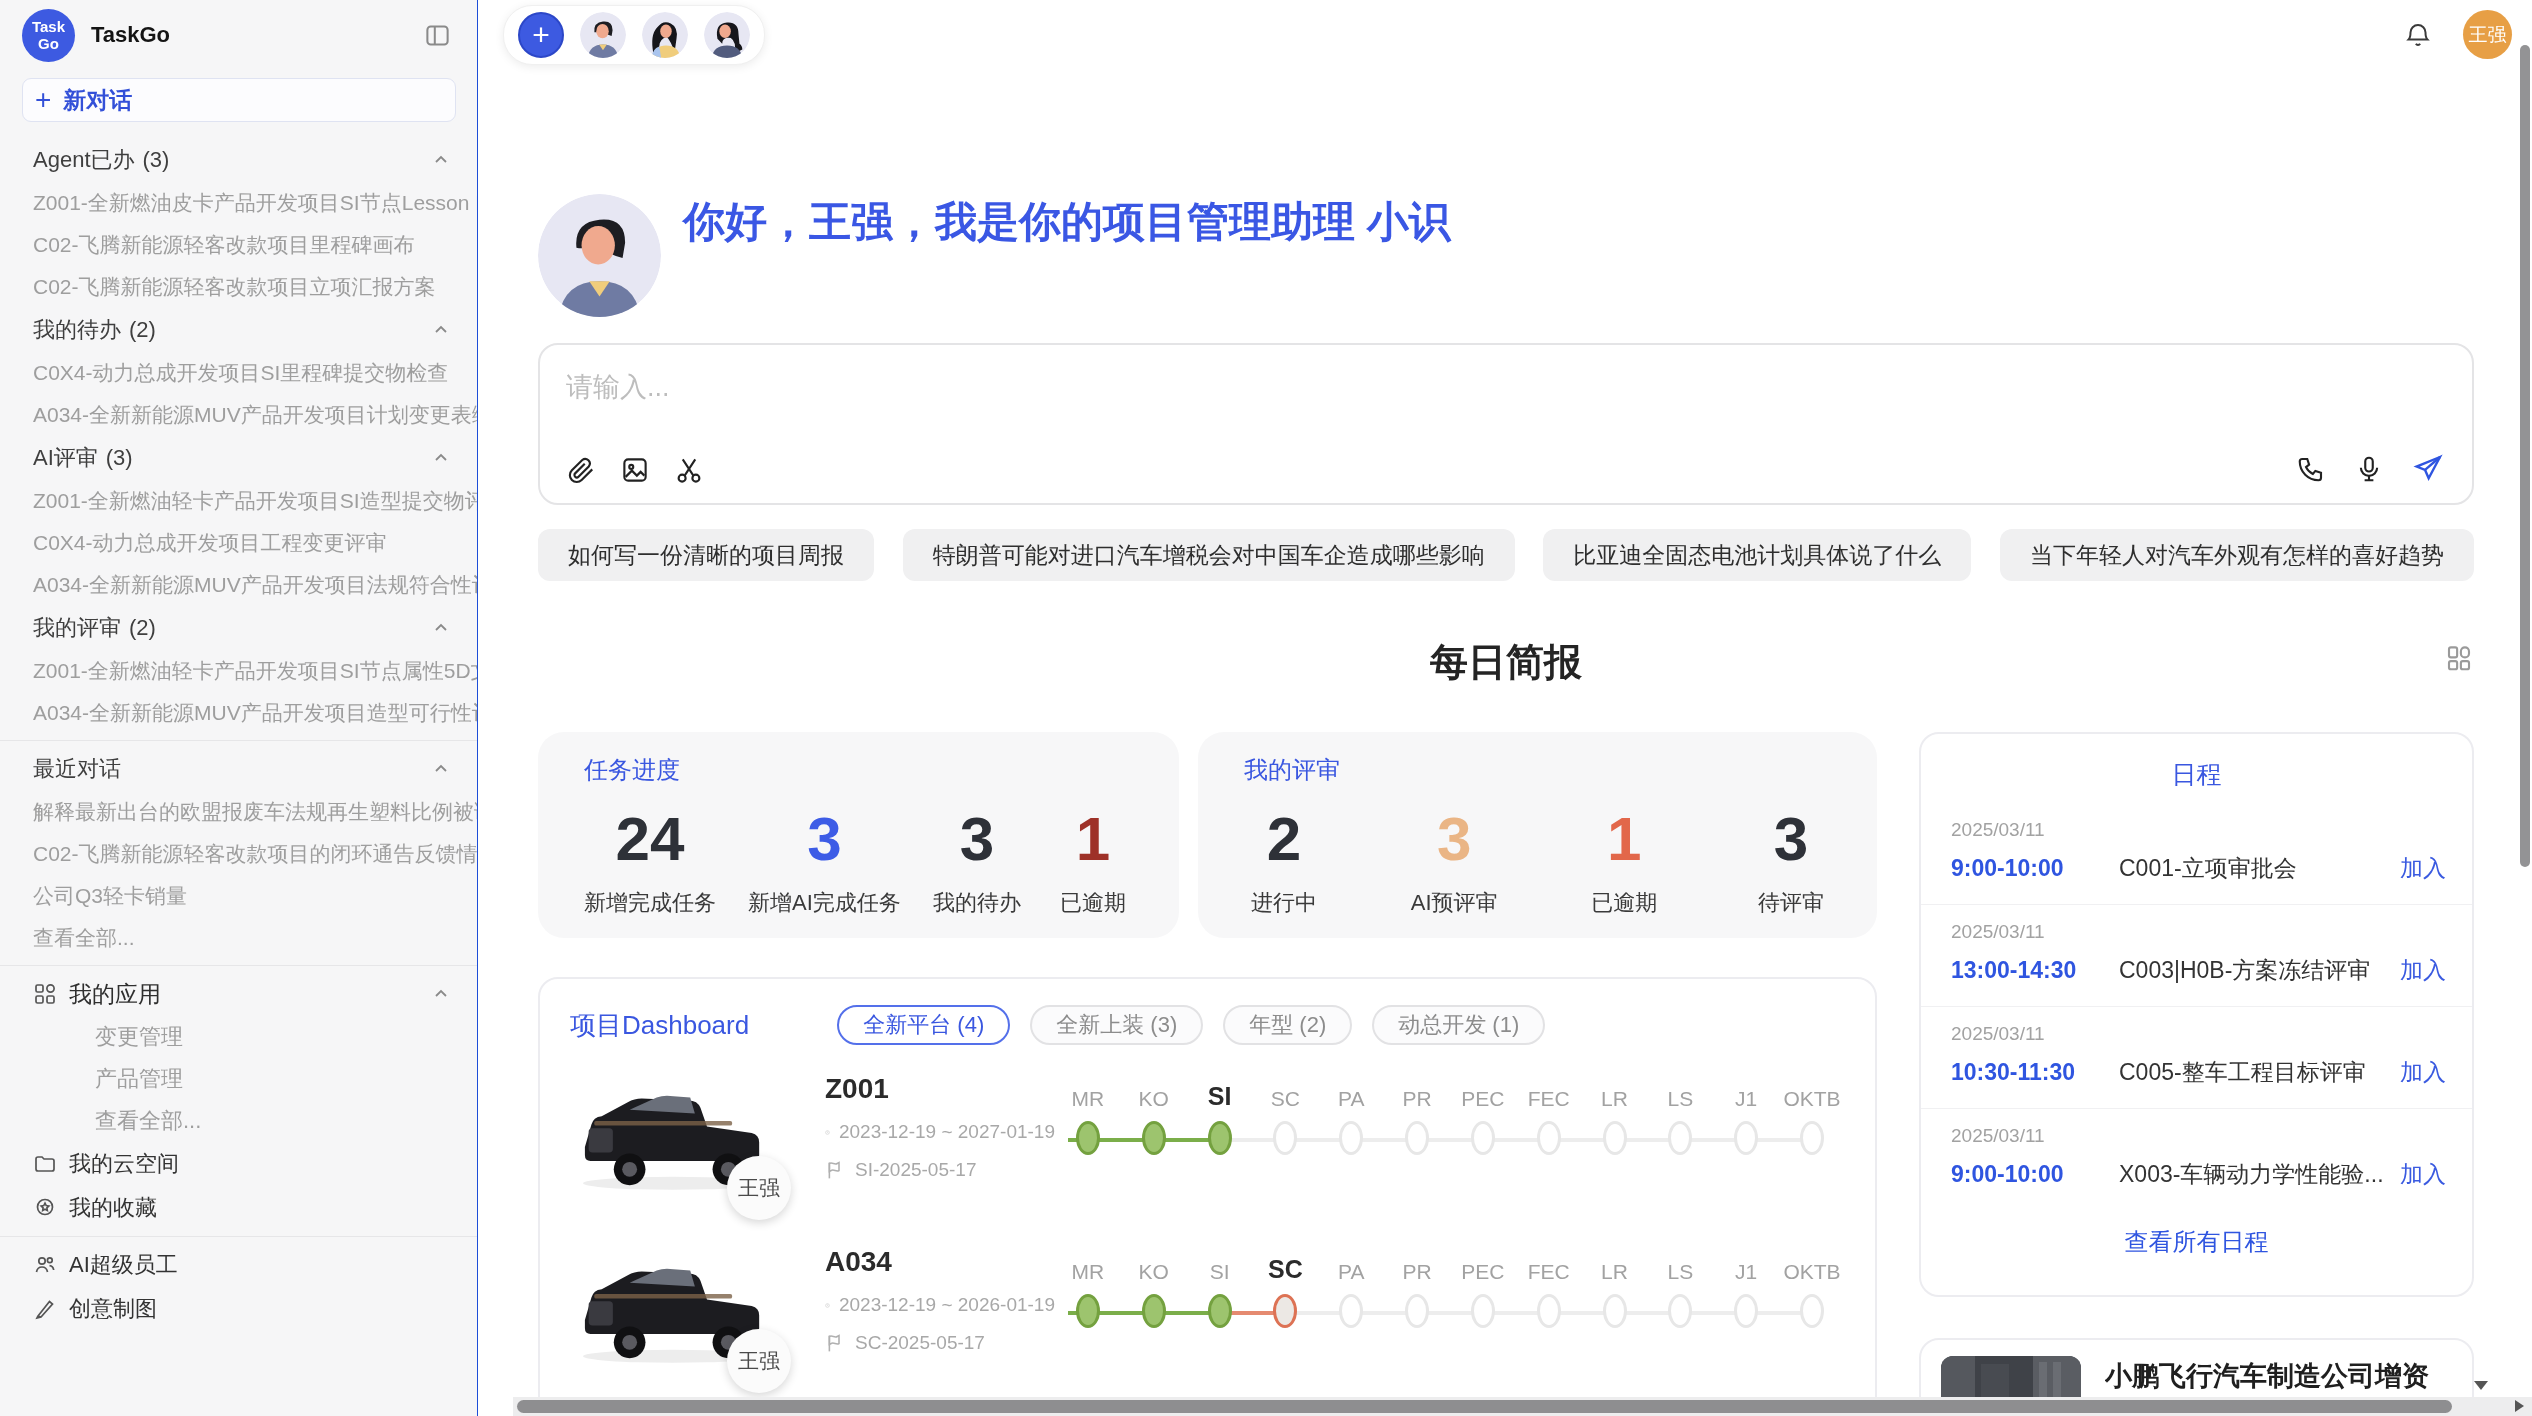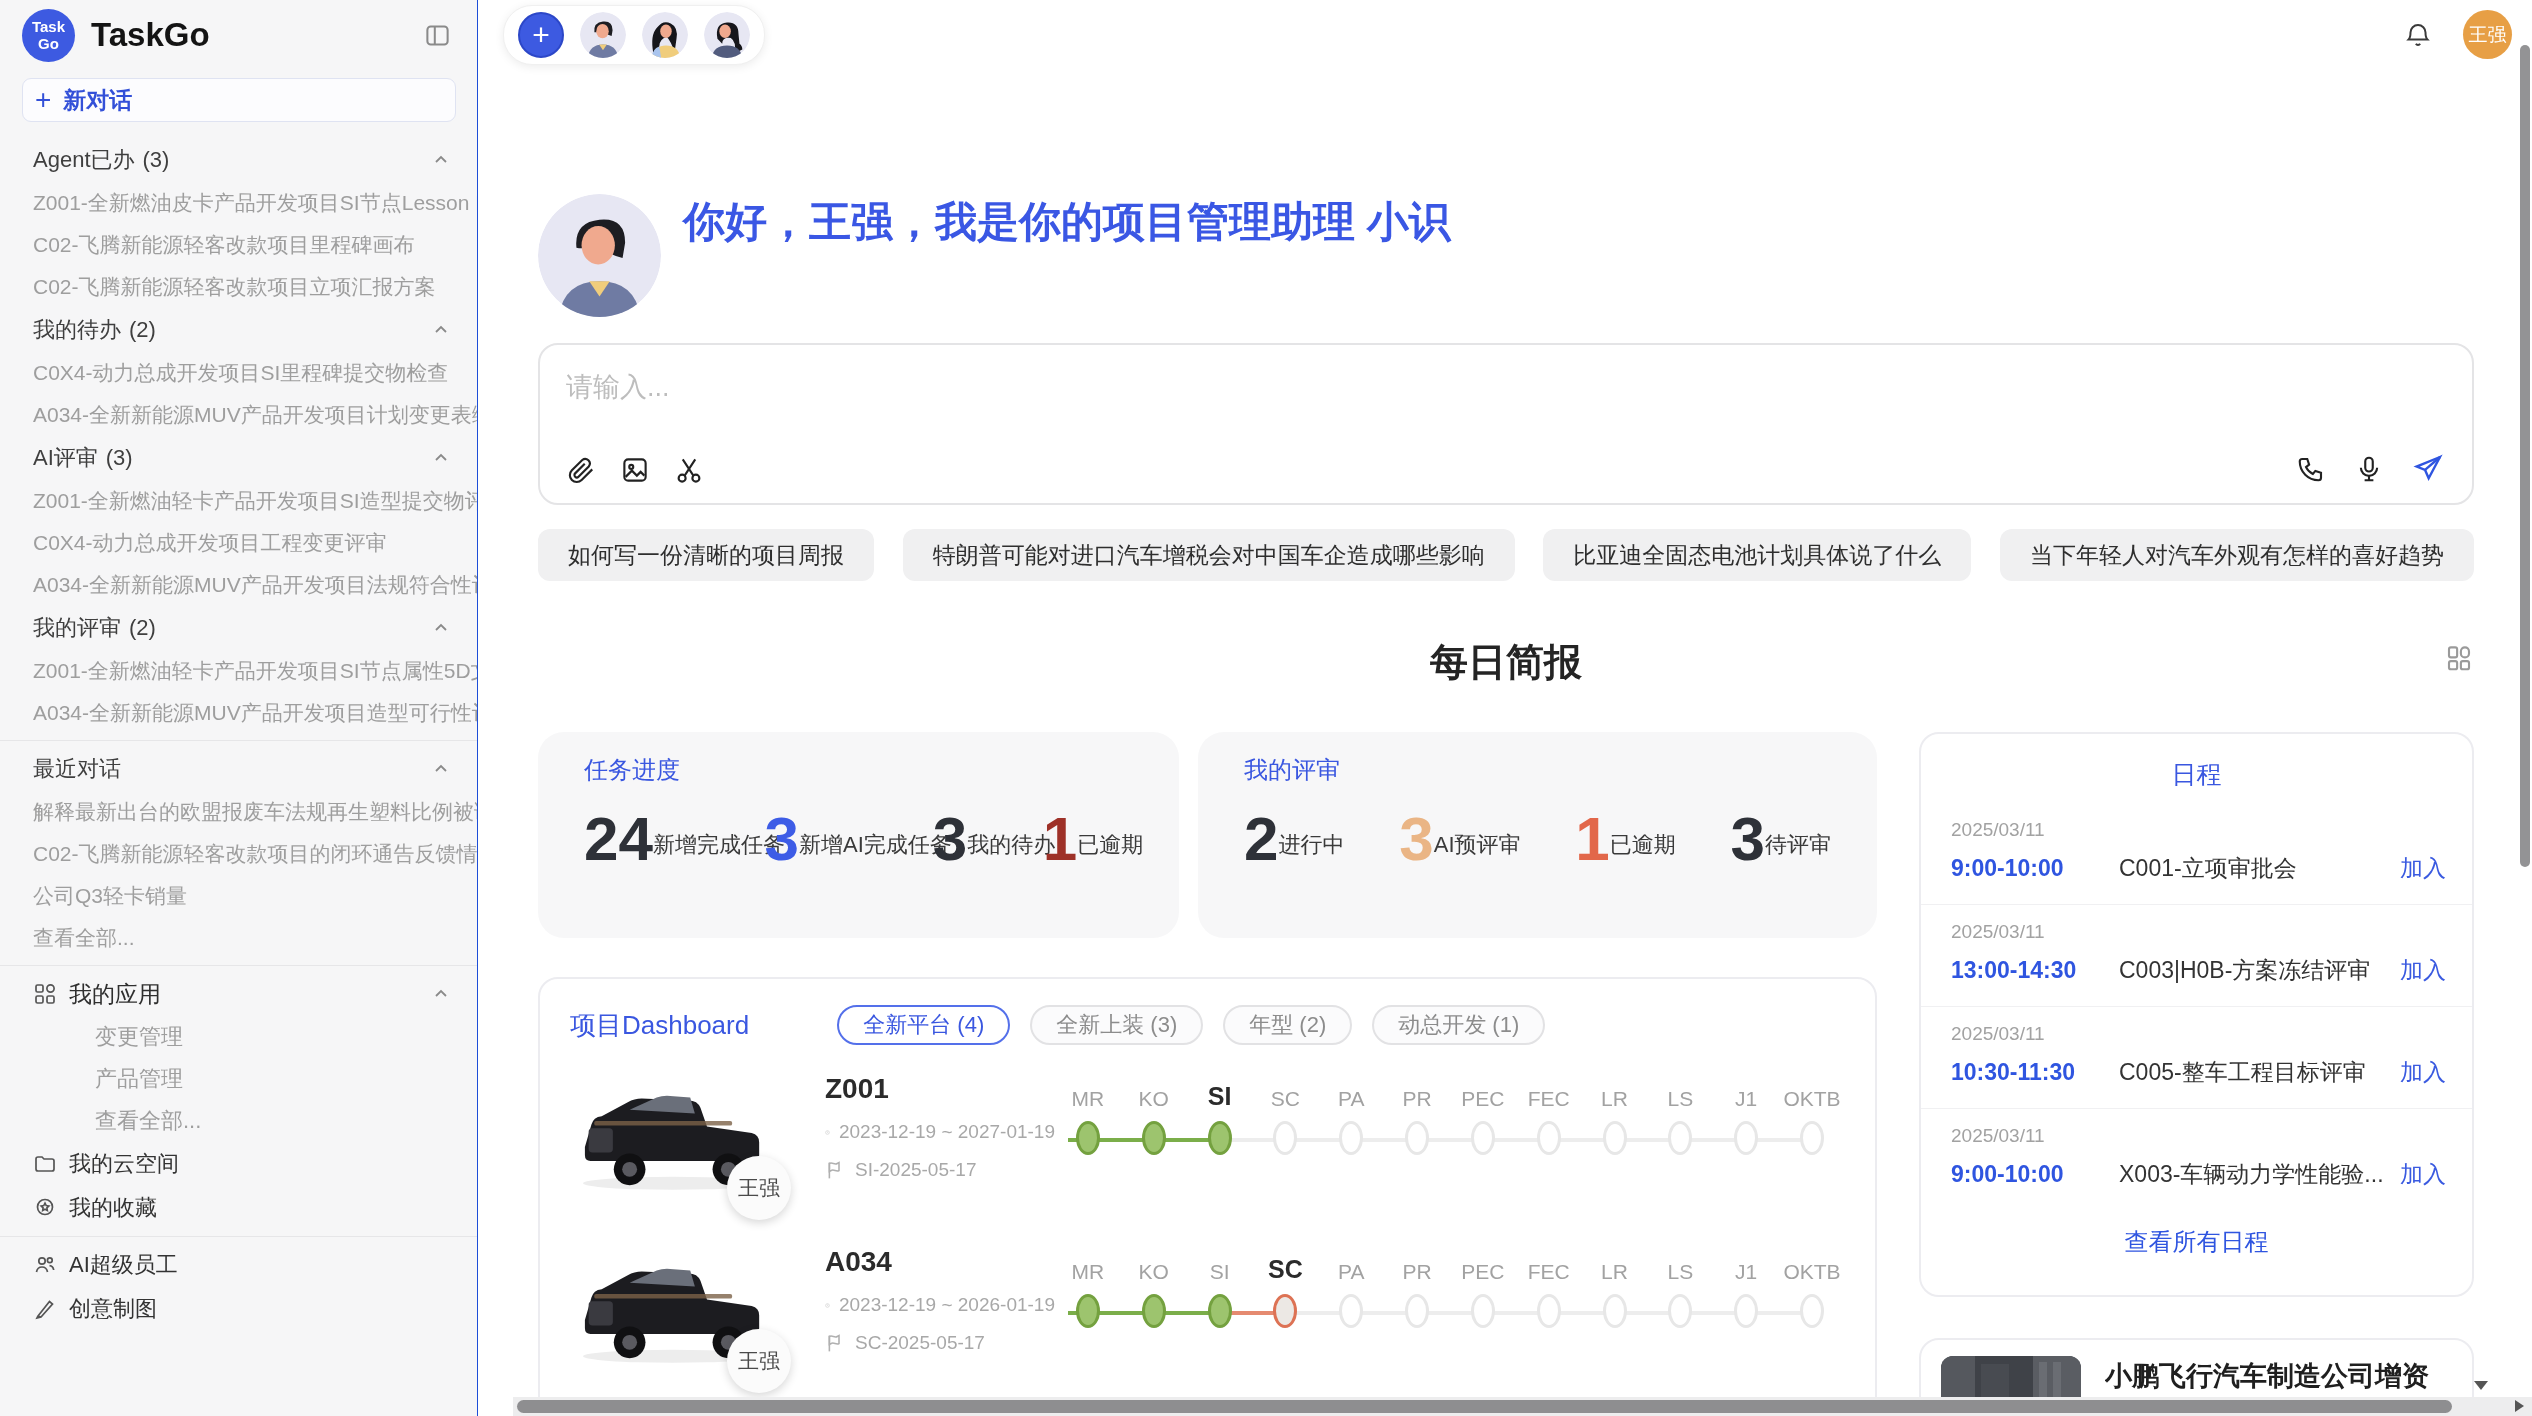--- a/index.html
+++ b/index.html
@@ -4,21 +4,21 @@
 <style>
   html,body{margin:0;padding:0;background:#fff;}
   .page{position:relative;width:2532px;height:1416px;background:#fff;overflow:hidden;
         font-family:"Liberation Sans","DejaVu Sans",sans-serif;color:#333;}
   
   .sidebar{position:absolute;left:0;top:0;width:478px;height:1416px;background:#f6f6f7;
            border-right:1px solid #1d4ed8;box-sizing:border-box;overflow:hidden;}
   .sb-head{display:flex;align-items:center;height:70px;padding:0 26px 0 22px;}
   .logo{width:53px;height:53px;border-radius:50%;background:#3d5ae1;color:#fff;display:flex;
         flex-direction:column;align-items:center;justify-content:center;font-size:15px;font-weight:700;line-height:17px;}
-  .app-title{margin-left:16px;font-size:33px;font-weight:700;color:#141414;}
+  .app-title{margin-left:16px;font-size:22px;font-weight:700;color:#141414;}
   .collapse{margin-left:auto;cursor:pointer;}
   .new-chat{margin:8px 0 0 22px;width:434px;height:44px;border:1px solid #dfe3f2;background:#fcfcfe;
             border-radius:9px;display:flex;align-items:center;padding:0 0 0 12px;box-sizing:border-box;
             color:#3350d8;font-size:23px;font-weight:600;cursor:pointer;}
   .new-chat .plus{font-size:28px;font-weight:400;margin-right:12px;}
   .sb-sections{margin-top:16px;}
   .sb-sec-head{position:relative;height:44px;display:flex;align-items:center;padding:0 40px 0 33px;
                font-size:22px;color:#3f3f3f;}
   .sb-sec-count{margin-left:8px;}
   .chev{position:absolute;right:28px;top:14px;}
@@ -63,21 +63,21 @@
   .columns{margin-top:44px;display:flex;gap:42px;align-items:flex-start;}
   .col-left{width:1339px;flex:none;}
   .col-right{width:555px;flex:none;}
   
   .stats-row{display:flex;gap:19px;}
   .stat-card{background:#f7f7f8;border-radius:26px;height:206px;box-sizing:border-box;padding:22px 46px 0 46px;}
   .stat-card:nth-child(1){width:641px;}
   .stat-card:nth-child(2){width:679px;}
   .sc-title{font-size:24px;color:#3a57e0;}
   .sc-items{display:flex;justify-content:space-between;margin-top:16px;}
-  .sc-item{display:flex;align-items:center;min-width:80px;}
+  .sc-item{display:flex;flex-direction:column;align-items:center;min-width:80px;}
   .sc-num{font-size:62px;font-weight:600;line-height:74px;color:#2e3138;}
   .sc-label{margin-top:12px;font-size:22px;color:#3a3a3a;white-space:nowrap;}
   
   .db-card{margin-top:39px;border:2px solid #ececf0;border-radius:20px;height:462px;box-sizing:border-box;
            padding:26px 30px;overflow:hidden;background:#fff;}
   .db-head{display:flex;align-items:center;}
   .db-title{font-size:26px;color:#3a57e0;}
   .db-tabs{display:flex;gap:20px;margin-left:88px;}
   .db-tab{height:40px;line-height:36px;padding:0 24px;border:2px solid #e2e2e4;border-radius:20px;
           font-size:22px;color:#8c8c8c;background:#fbfbfc;box-sizing:border-box;cursor:pointer;white-space:nowrap;}

